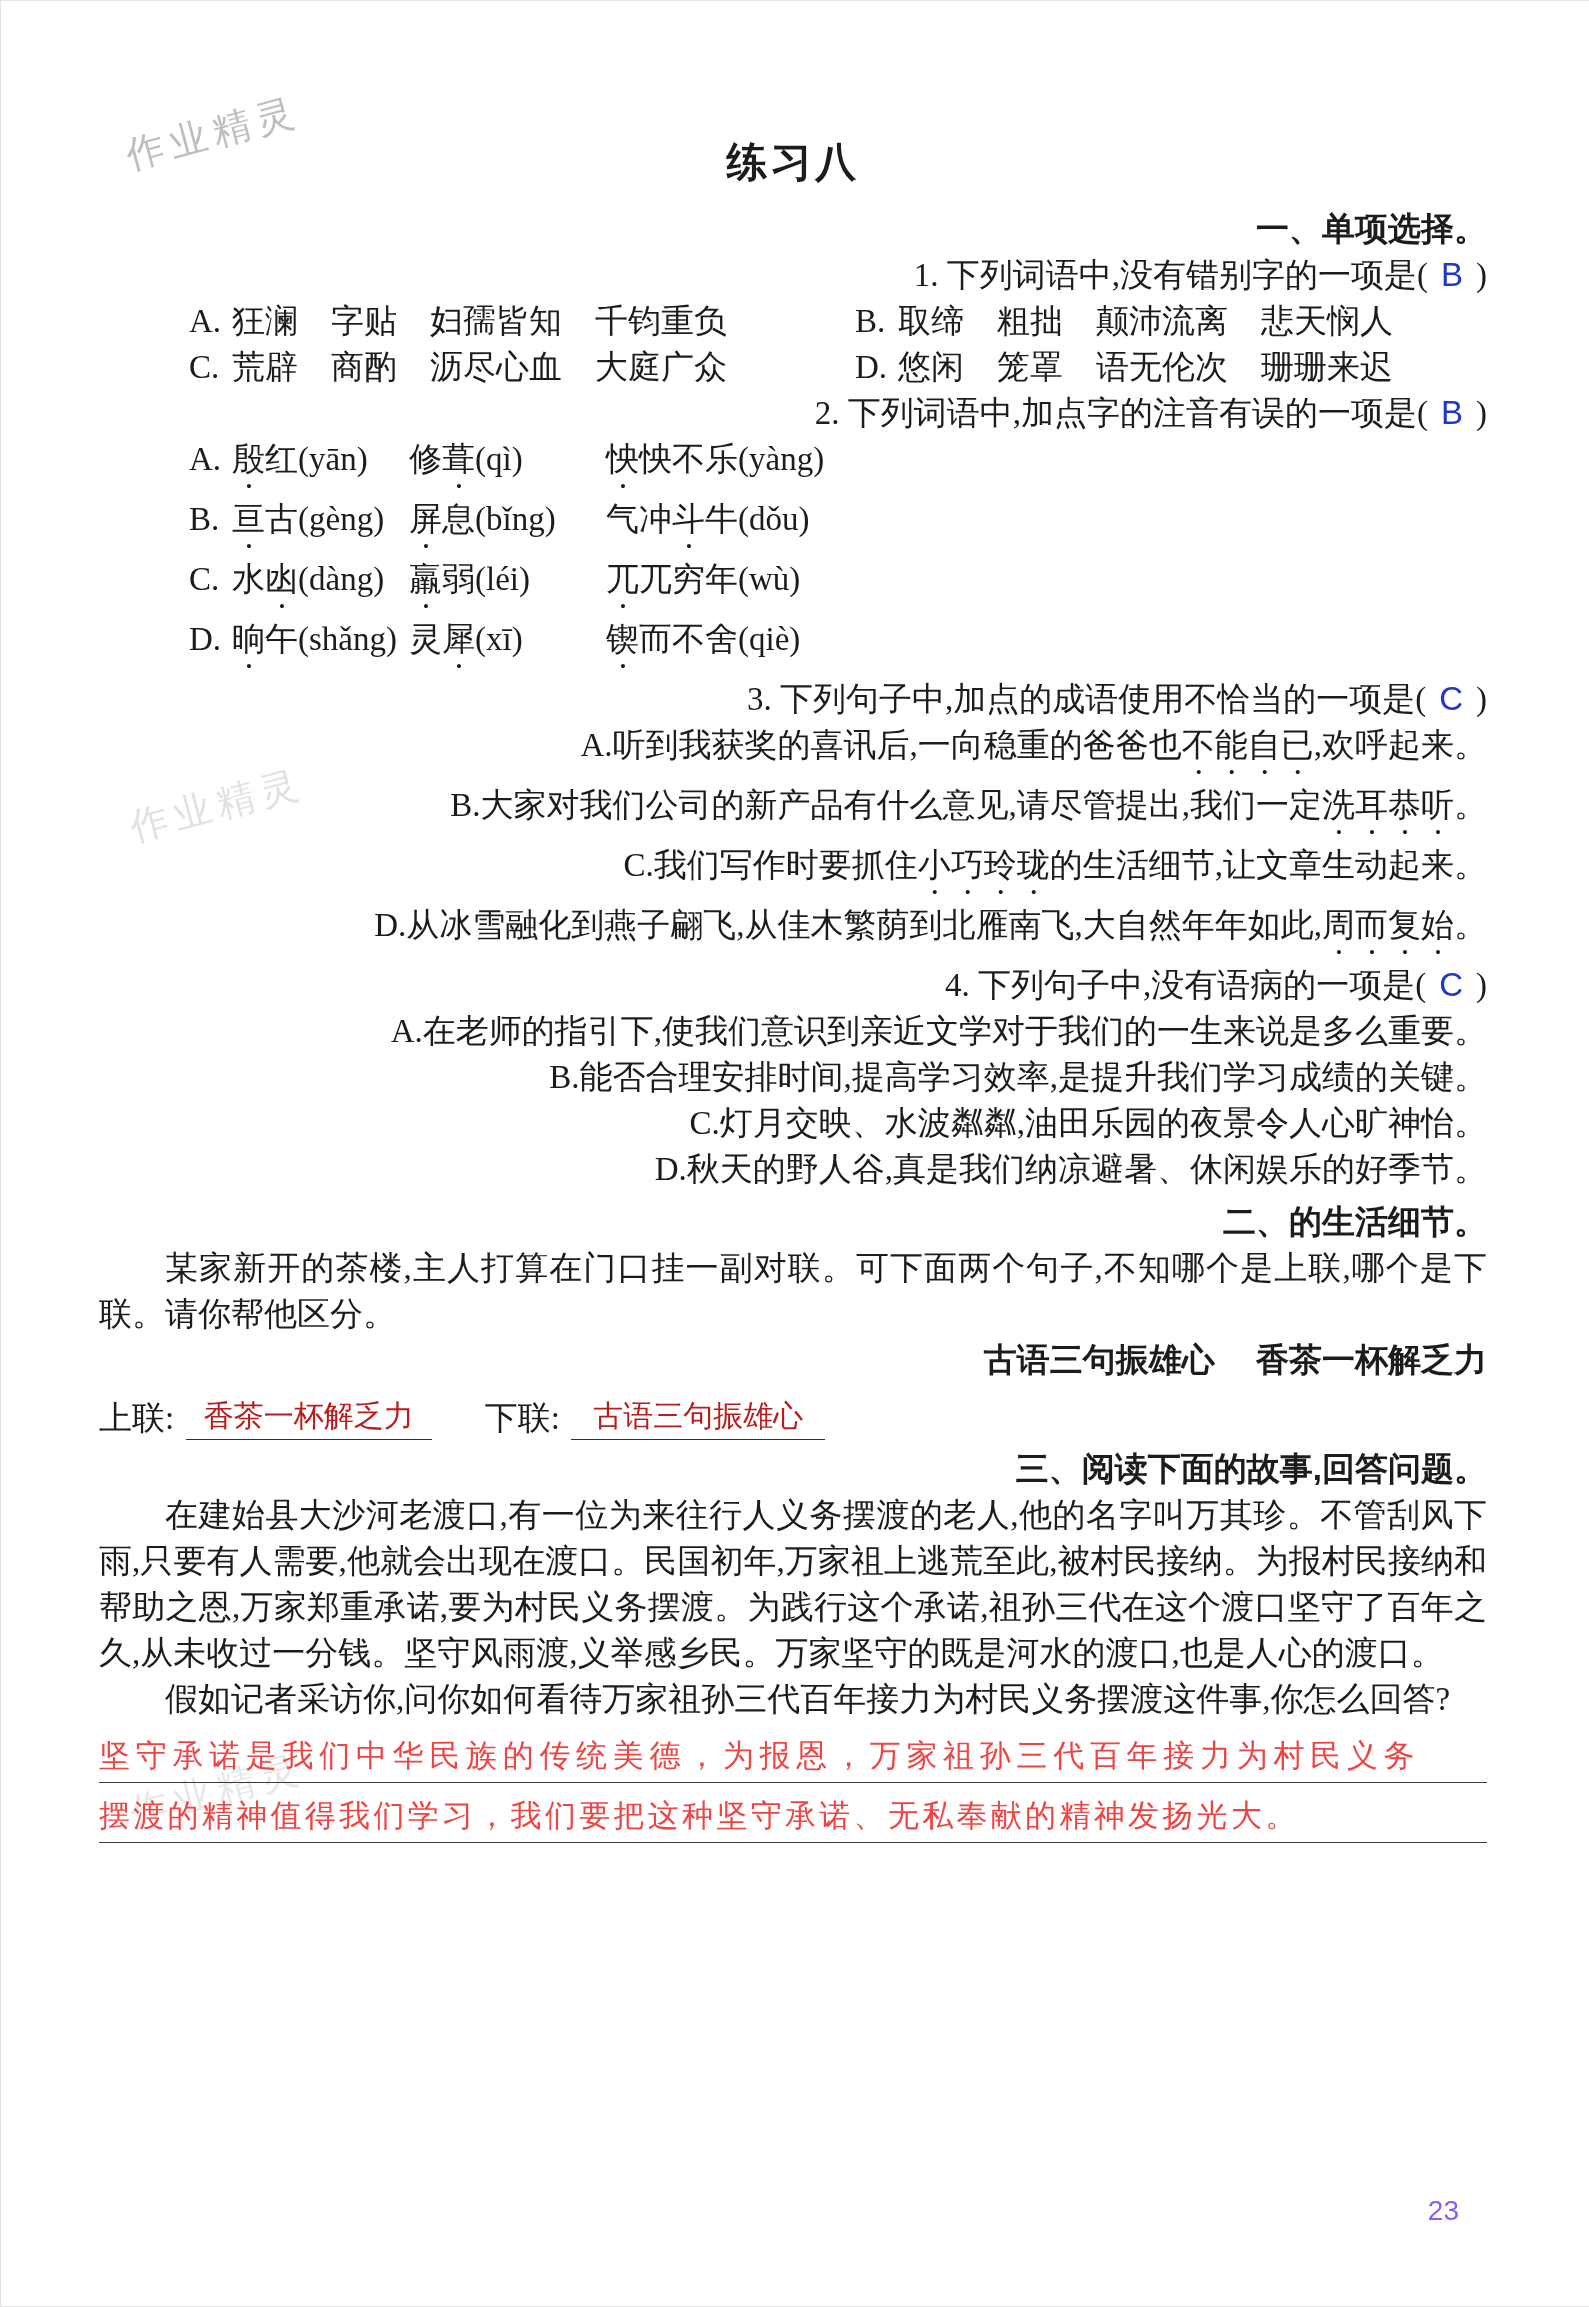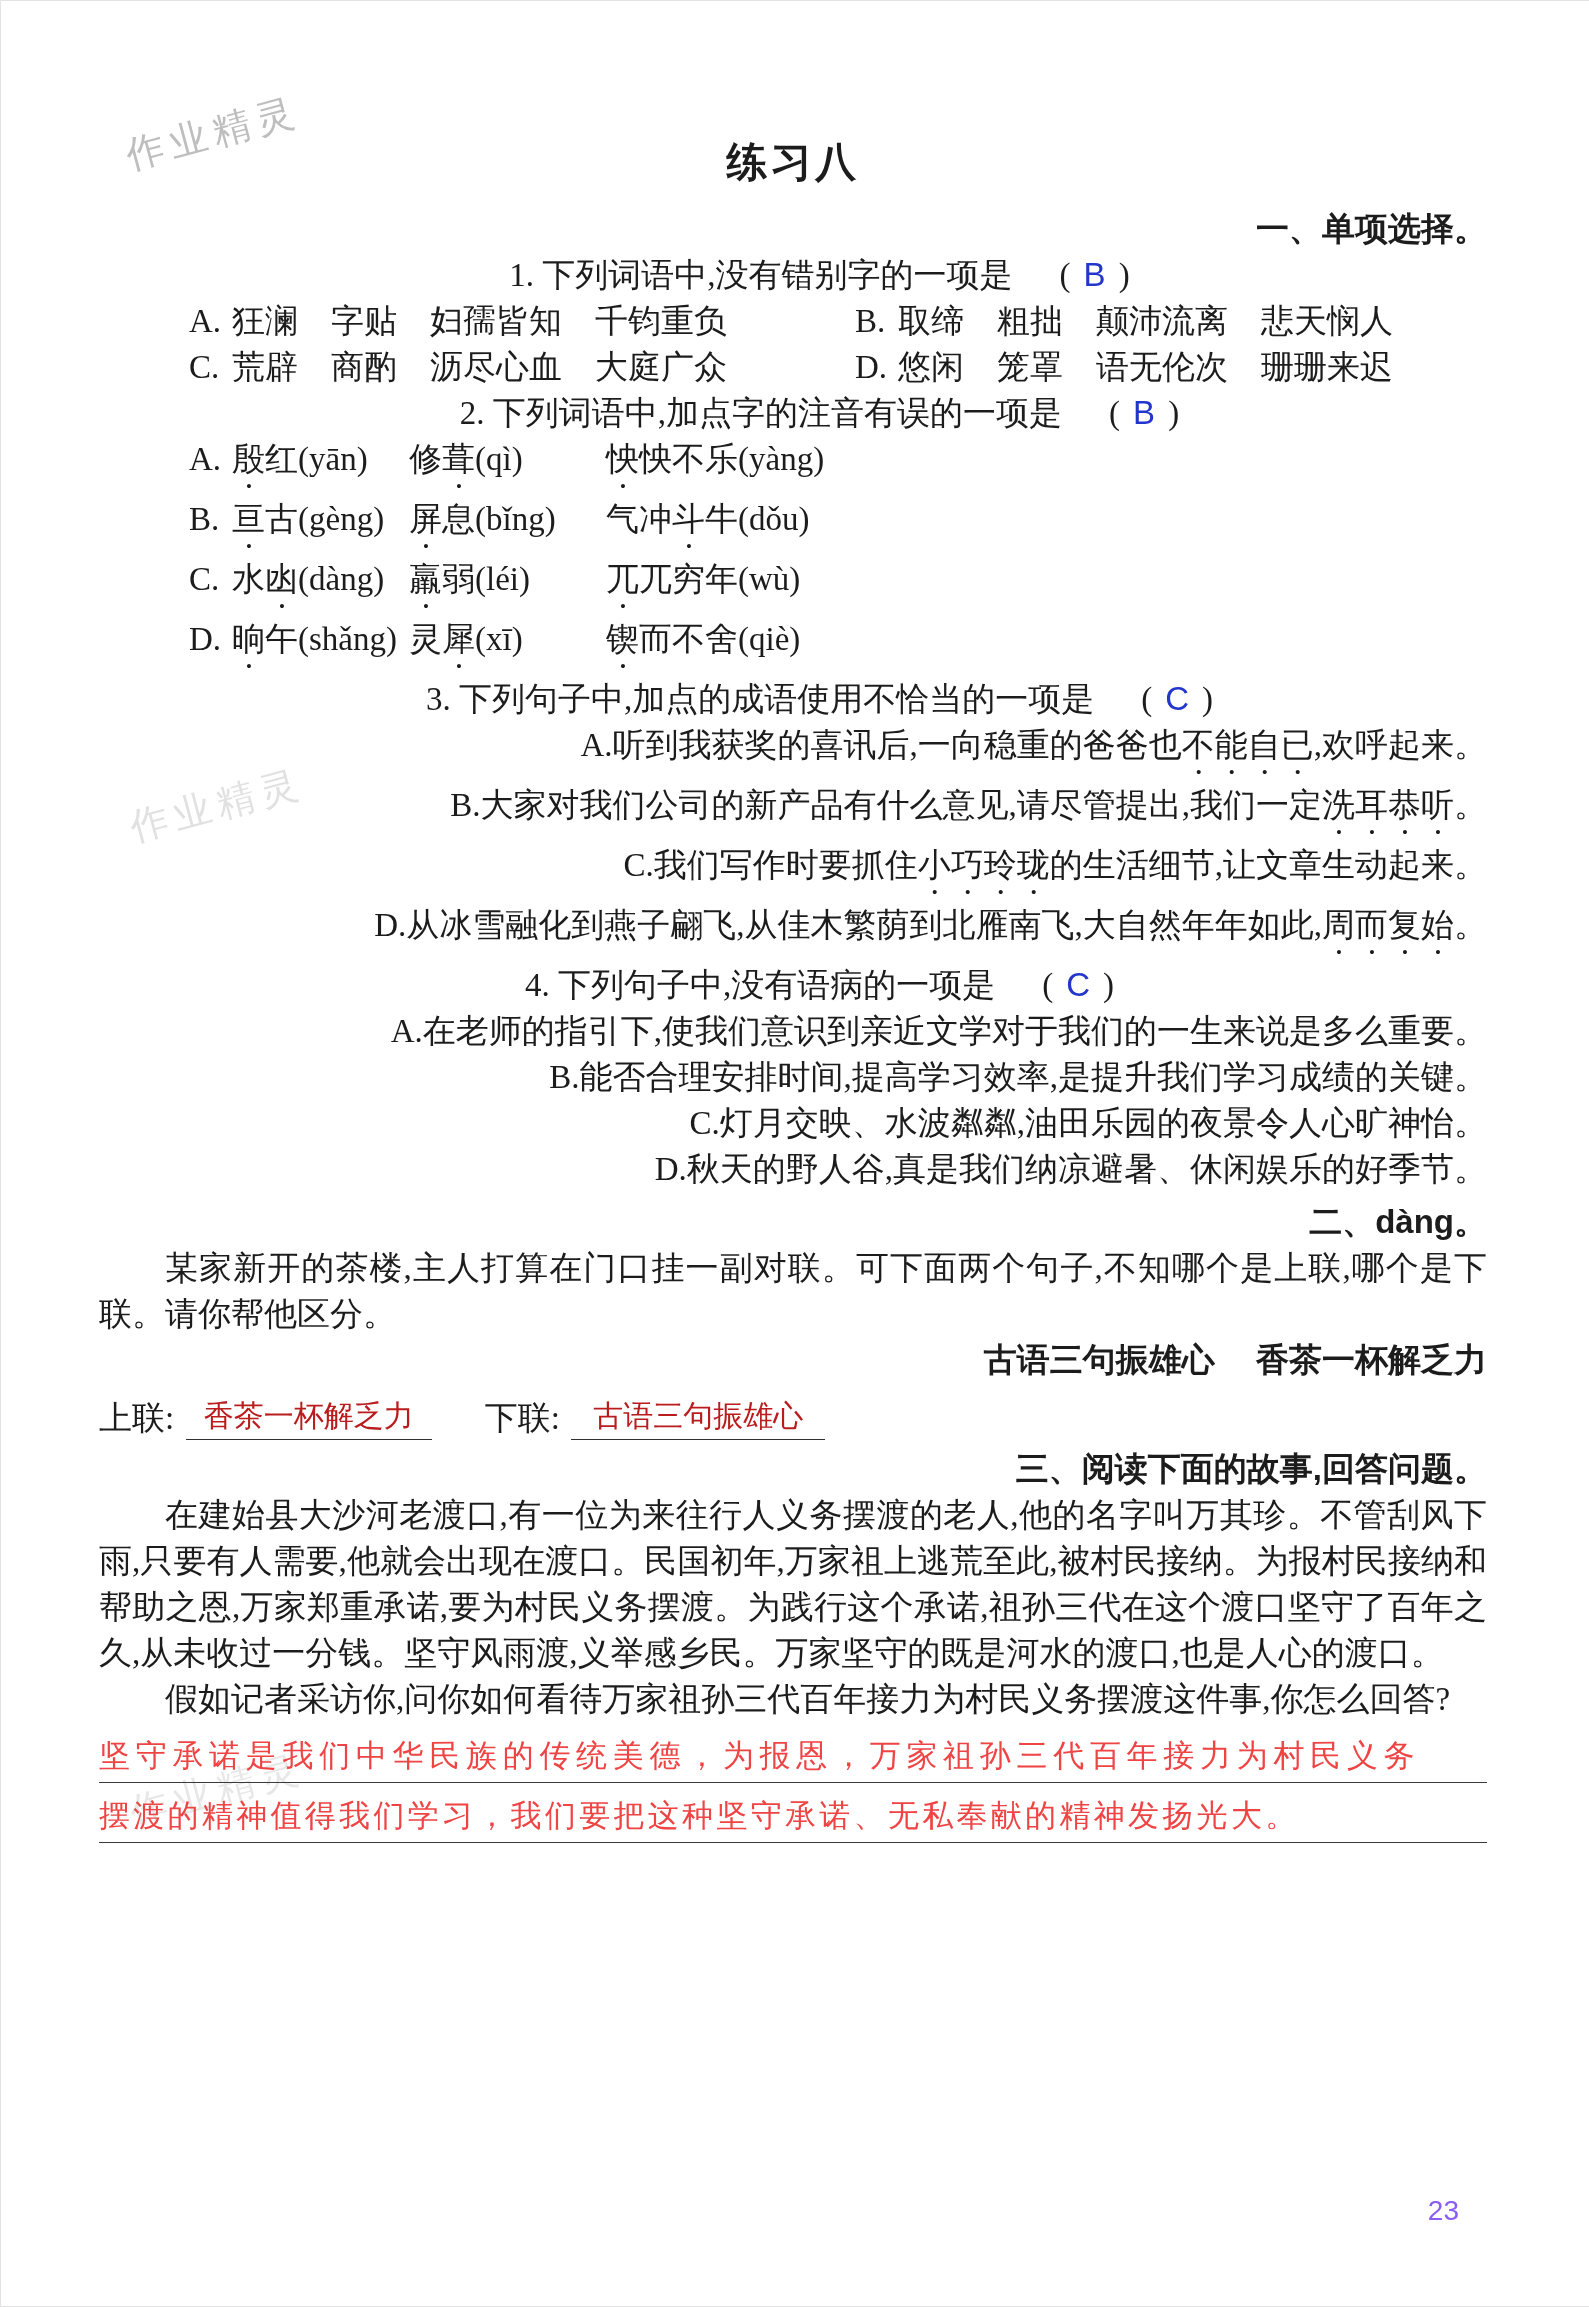--- a/index.html
+++ b/index.html
@@ -31,23 +31,22 @@
     font-family:"Liberation Sans","DejaVu Sans",sans-serif;
   }
   .sec-h{
     font-weight:700;
     font-family:"Liberation Sans","DejaVu Sans",sans-serif;
   }
   .sec-gap{margin-top:6.6px;}
   p{margin:0;text-align:right;}
   .stem{
     display:flex;
-    justify-content:center;
+    justify-content:flex-end;
     padding-left:53px;
-    gap:47px;
   }
   .ansbox{white-space:nowrap;color:#1c1c1c;}
   .ansletter{
     color:#2336cb;
     padding:0 13px;
     font-family:"Liberation Sans","DejaVu Sans",sans-serif;
   }
   .optgrid{
     display:grid;
     grid-template-columns:666px 1fr;
@@ -189,21 +188,21 @@
 
     <div class="stem">
       <span>4. 下列句子中,没有语病的一项是</span>
       <span class="ansbox"><span>(</span><span class="ansletter">C</span><span>)</span></span>
     </div>
     <p class="optline"><span class="lab">A.</span><span>在老师的指引下,使我们意识到亲近文学对于我们的一生来说是多么重要。</span></p>
     <p class="optline"><span class="lab">B.</span><span>能否合理安排时间,提高学习效率,是提升我们学习成绩的关键。</span></p>
     <p class="optline"><span class="lab">C.</span><span>灯月交映、水波粼粼,油田乐园的夜景令人心旷神怡。</span></p>
     <p class="optline"><span class="lab">D.</span><span>秋天的野人谷,真是我们纳凉避暑、休闲娱乐的好季节。</span></p>
 
-    <p class="sec-h sec-gap">二、dàng。</p>
+    <p class="sec-h sec-gap">二、的生活细节。</p>
     <p class="para">某家新开的茶楼,主人打算在门口挂一副对联。可下面两个句子,不知哪个是上联,哪个是下联。请你帮他区分。</p>
     <p class="couplet">古语三句振雄心　 香茶一杯解乏力</p>
     <div class="blankline">
       <span class="cplabel">上联:</span>
       <span class="blank blank1"><span class="blue">香茶一杯解乏力</span></span>
       <span class="cplabel">下联:</span>
       <span class="blank blank2"><span class="blue">古语三句振雄心</span></span>
     </div>
 
     <p class="sec-h sec-gap">三、阅读下面的故事,回答问题。</p>

